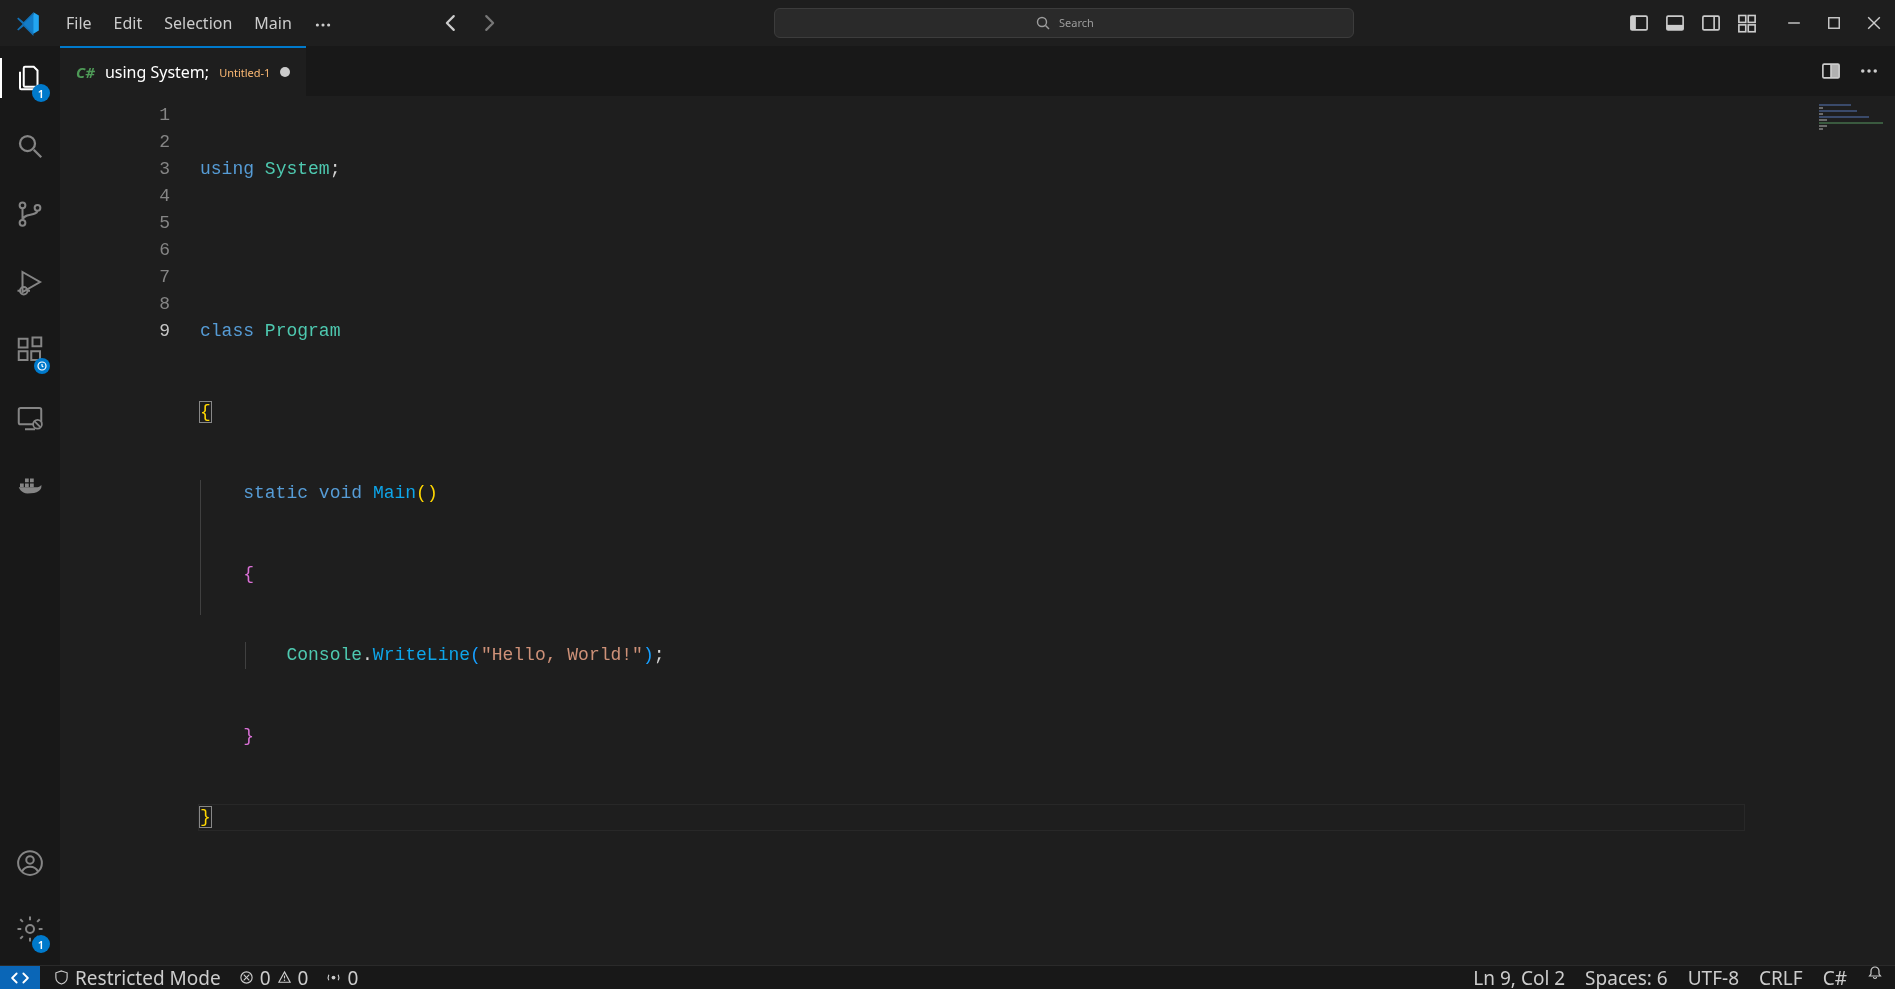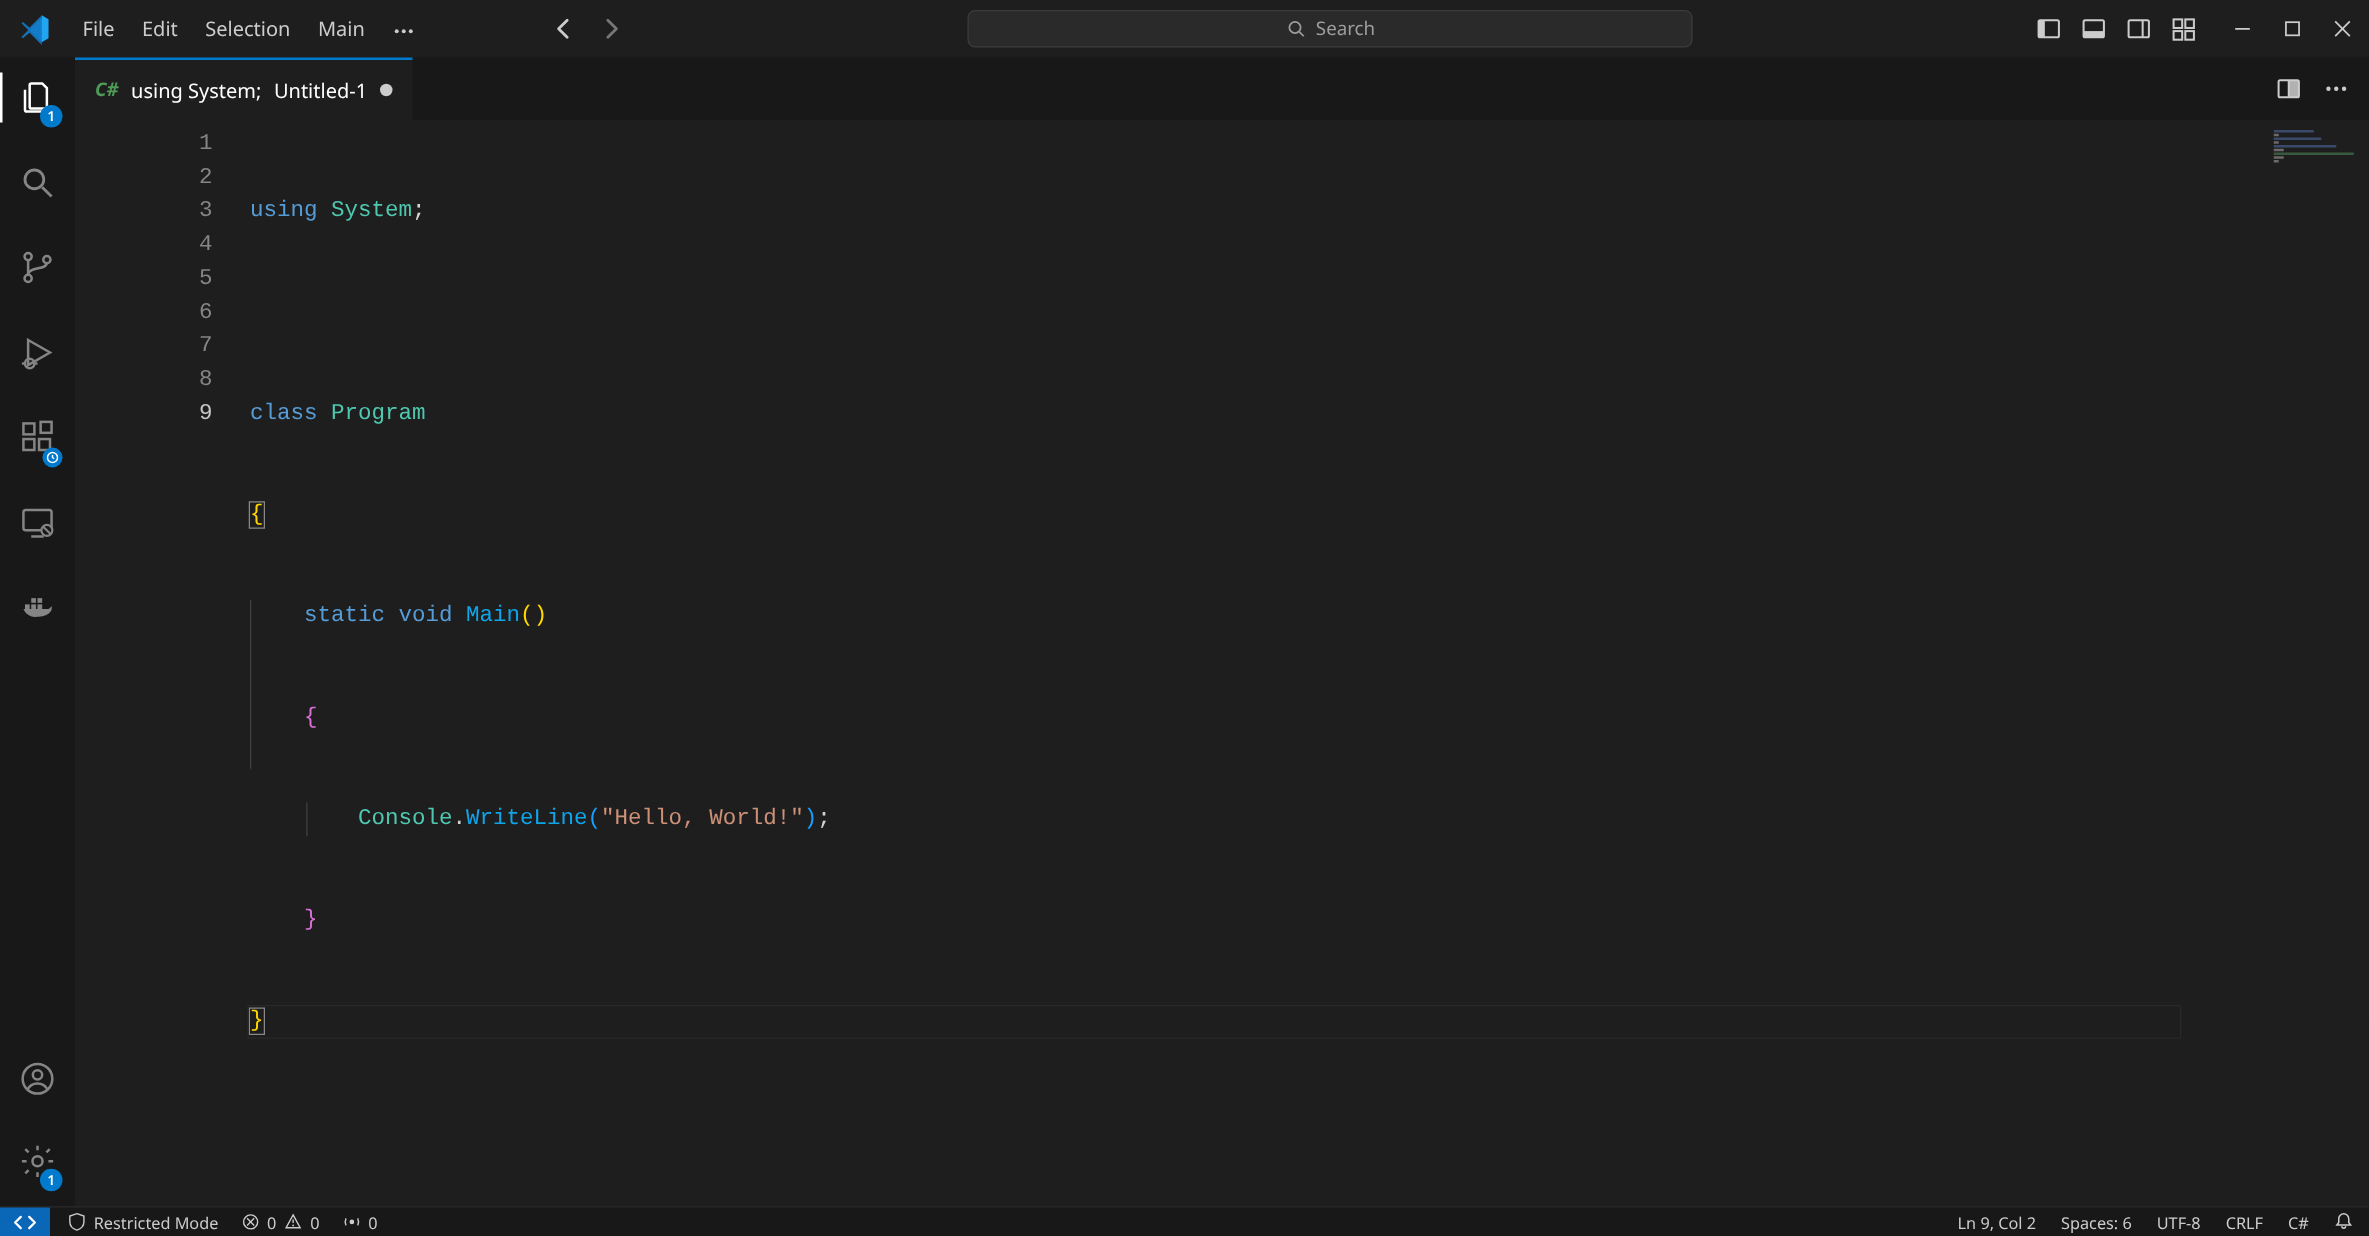--- a/index.html
+++ b/index.html
@@ -59,21 +59,21 @@
   width: 580px;
   height: 30px;
   background: #2a2a2a;
   border: 1px solid #3c3c3c;
   border-radius: 6px;
   display: flex;
   align-items: center;
   justify-content: center;
   gap: 8px;
   color: #9d9d9d;
-  font-size: 15px;
+  font-size: 11px;
 }
 .layout-buttons {
   display: flex;
   align-items: center;
   gap: 16px;
   margin-right: 8px;
 }
 .layout-btn { color: #cccccc; cursor: default; }
 .window-controls {
   display: flex;
@@ -181,21 +181,21 @@
   align-items: center;
   gap: 10px;
   padding: 0 16px;
   background: #1e1e1e;
   border-top: 2px solid #007acc;
   color: #ffffff;
   font-size: 16px;
   position: relative;
 }
 .tab .tab-title { font-weight: 400; }
-.tab .tab-sub { color: #ffffff; font-size: 16px; }
+.tab .tab-sub { color: #fdba74; font-size: 11px; }
 .tab .lang-icon {
   font-size: 15px;
   font-weight: 700;
   font-style: italic;
   color: #4e9a57;
 }
 .dirty-dot {
   width: 10px; height: 10px;
   border-radius: 50%;
   background: #cccccc;
@@ -279,21 +279,21 @@
 .mm-line.b { background: #3a4a6a; }
 .mm-line.g { background: #6a6a6a; }
 
 
 .status-bar {
   height: 24px;
   background: #181818;
   border-top: 1px solid #2a2a2a;
   display: flex;
   align-items: center;
-  font-size: 13px;
+  font-size: 19px;
   color: #cccccc;
   padding-right: 12px;
 }
 .sb-remote {
   width: 40px;
   height: 100%;
   background: #0a66b7;
   display: flex;
   align-items: center;
   justify-content: center;

